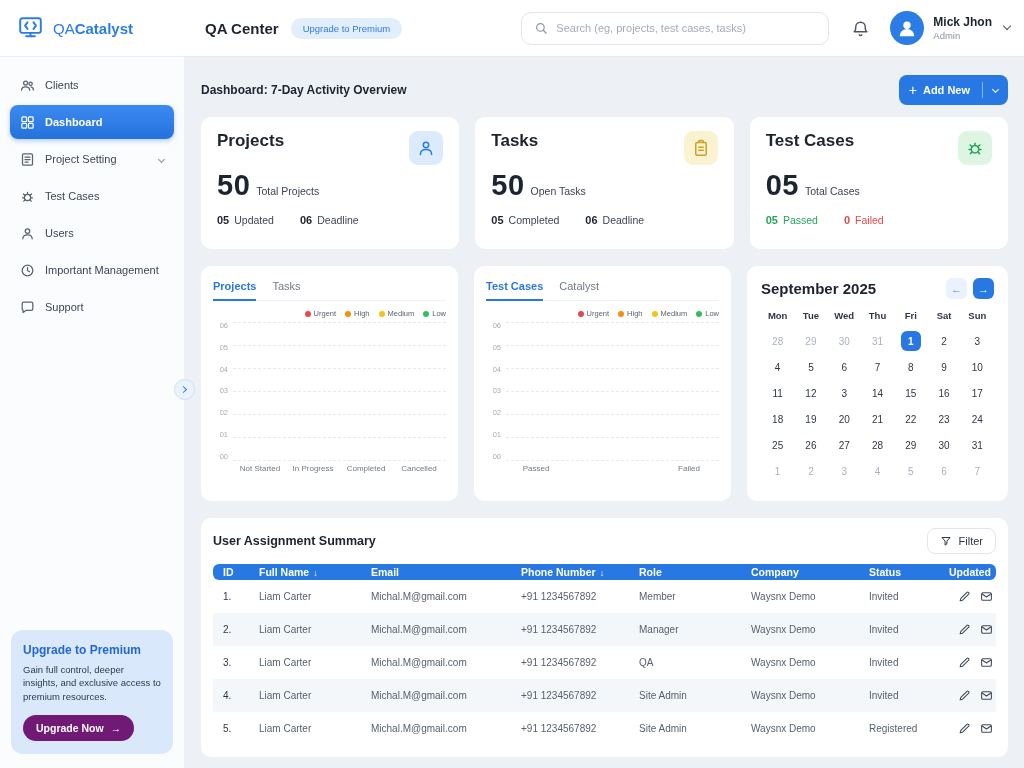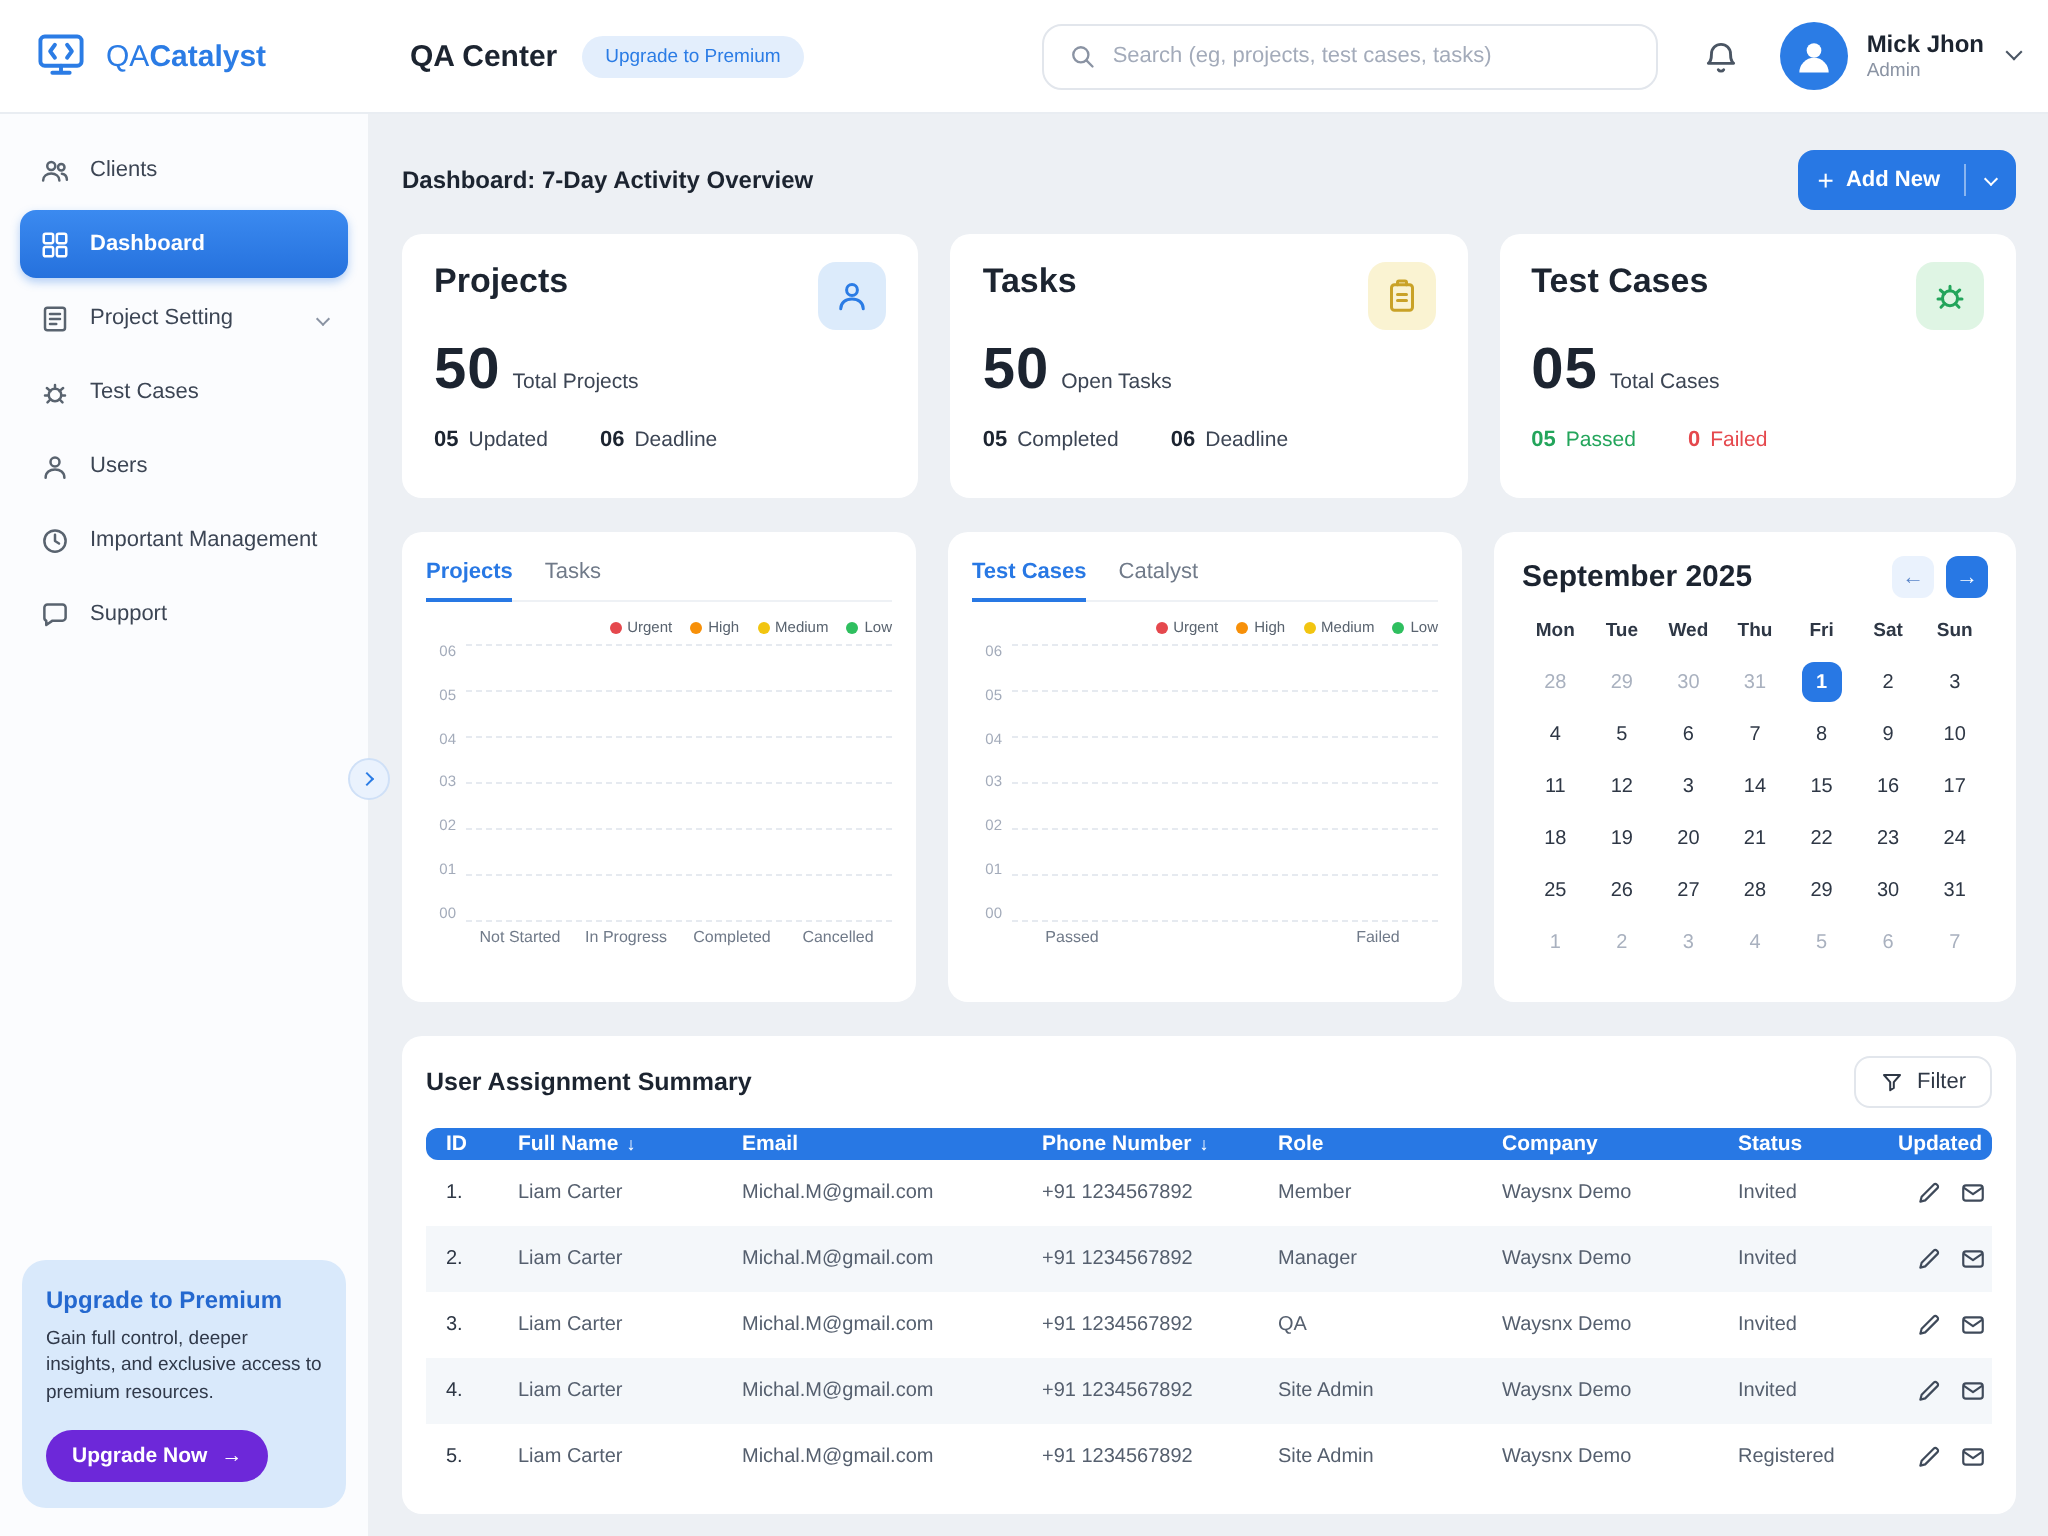--- a/index.html
+++ b/index.html
@@ -38,21 +38,21 @@
 .side-ic{width:15px;height:15px;color:#59636f;flex:0 0 auto;}
 .side-item.active{background:linear-gradient(180deg,#3b8af0,#2571dd);color:#fff;font-weight:700;box-shadow:0 2px 5px rgba(43,124,229,.35);}
 .side-item.active .side-ic{color:#fff;}
 .side-lb{flex:1;white-space:nowrap;}
 .side-item .chev{color:#8a93a3;width:5px;height:5px;}
 .collapse{position:absolute;top:322px;right:-11px;width:21px;height:21px;border-radius:50%;background:#eaf2fd;border:1px solid #cfe0f7;color:#2b7ce5;display:flex;align-items:center;justify-content:center;cursor:pointer;z-index:6;padding:0;}
 .collapse .chev{transform:rotate(-45deg);margin-left:-2px;width:5px;height:5px;}
 .upgrade-card{position:absolute;left:11px;right:11px;bottom:14px;background:#d9e9fb;border-radius:12px;padding:13px 12px;}
 .up-title{color:#2468cf;font-weight:700;font-size:12px;margin-bottom:6px;}
 .up-body{font-size:9.5px;color:#30394a;line-height:1.45;}
-.up-btn{margin-top:11px;background:#6d28d9;color:#fff;border:0;border-radius:15px;padding:7px 13px;font-size:10.5px;font-weight:700;display:flex;align-items:center;gap:7px;cursor:pointer;}
+.up-btn{margin-top:11px;background:#701a75;color:#fff;border:0;border-radius:15px;padding:7px 13px;font-size:10.5px;font-weight:700;display:flex;align-items:center;gap:7px;cursor:pointer;}
 
 
 .main{position:absolute;left:185px;top:57px;right:0;bottom:0;padding:18px 16px;overflow:hidden;}
 .page-head{display:flex;align-items:center;justify-content:space-between;height:30px;margin-bottom:12px;}
 .page-heading{font-size:12px;font-weight:700;}
 .addnew{background:#2878e4;color:#fff;height:30px;border-radius:8px;display:flex;align-items:center;padding:0 10px;font-size:11px;font-weight:600;cursor:pointer;gap:6px;}
 .addnew .plus{font-size:14px;font-weight:400;}
 .addnew .sep{width:1px;height:16px;background:rgba(255,255,255,.45);margin:0 4px 0 6px;}
 .addnew .chev{color:#fff;width:5px;height:5px;margin-top:-2px;}
 .card{background:#fff;border-radius:10px;}

